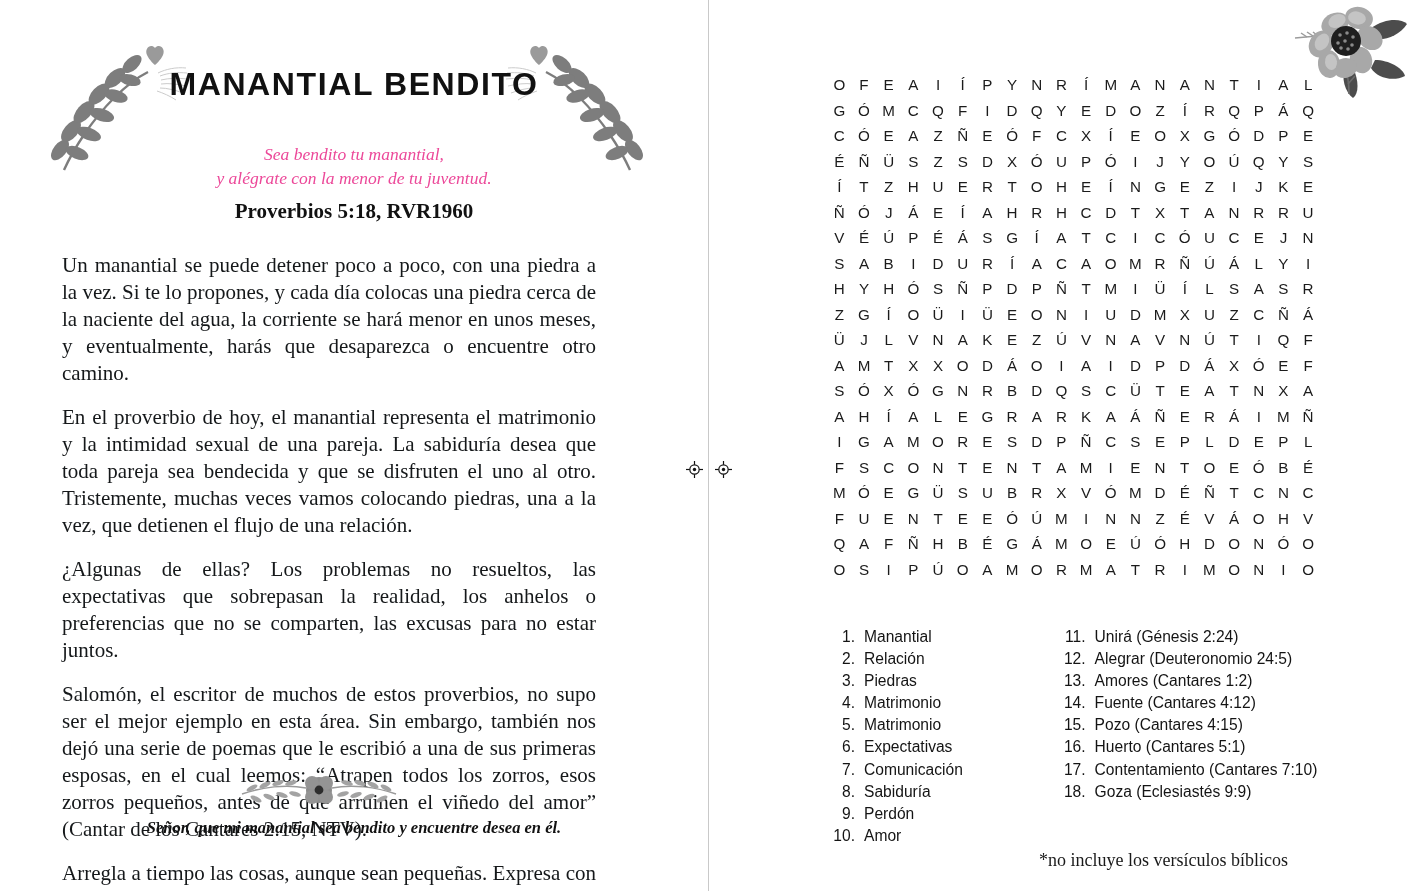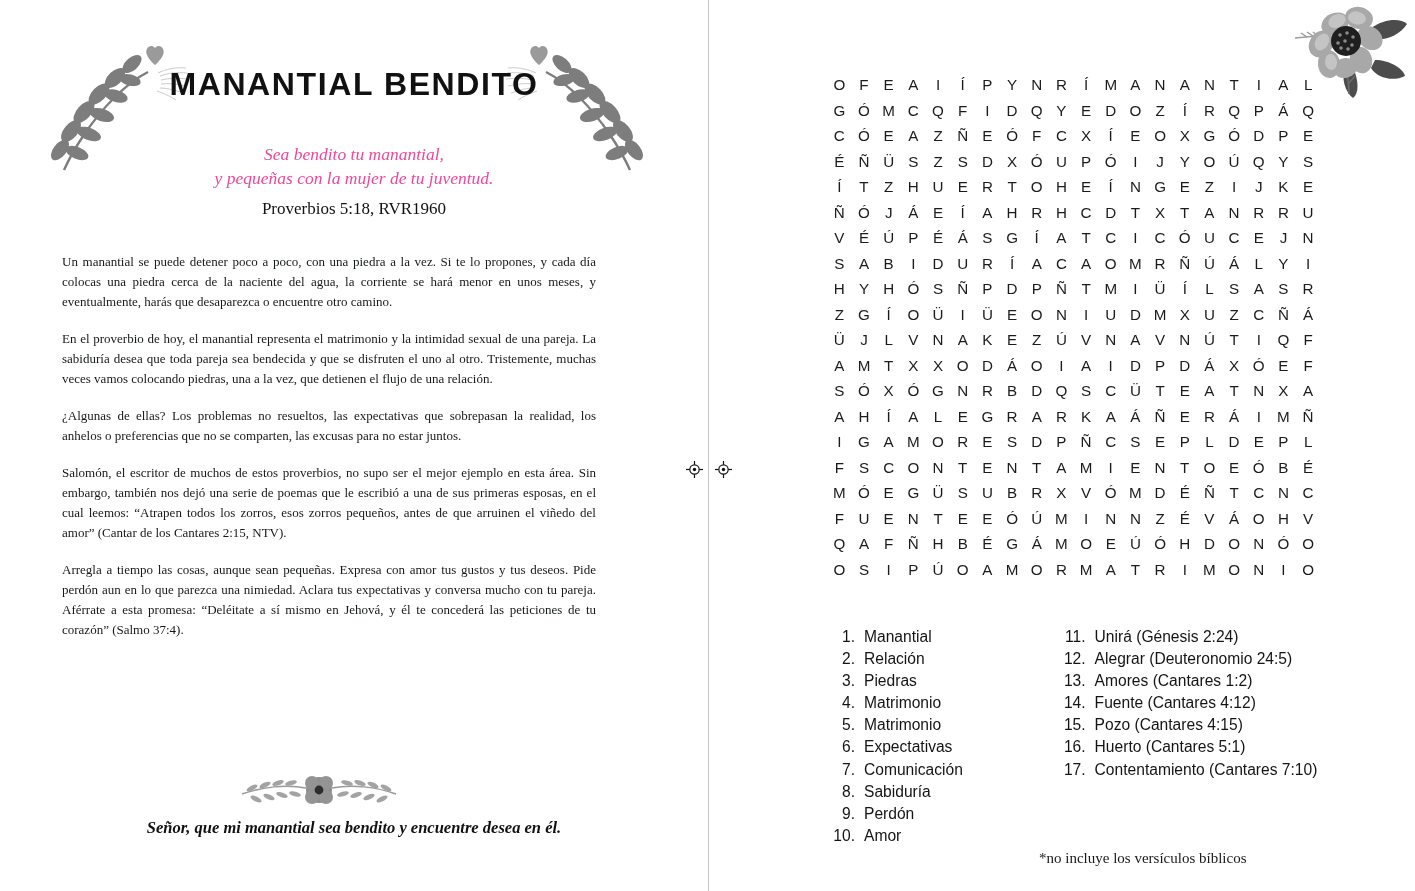--- a/index.html
+++ b/index.html
@@ -74,36 +74,36 @@
   .verse-line {
     font-family: "Liberation Serif", serif;
     font-style: italic;
     font-size: 17.5px;
     line-height: 24px;
     color: #ec4899;
   }
   #verse-ref {
     margin-top: 9px;
     font-family: "Liberation Serif", serif;
-    font-weight: normal;
-    font-size: 17px;
+    font-weight: bold;
+    font-size: 21px;
     color: #111;
   }
 
   #body-copy {
     position: absolute;
     left: 62px;
     top: 252px;
     width: 534px;
   }
   #body-copy p {
     margin: 0 0 17px 0;
     font-family: "Liberation Serif", serif;
-    font-size: 13px;
-    line-height: 20px;
+    font-size: 21px;
+    line-height: 27px;
     text-align: justify;
     color: #15181a;
     hyphens: manual;
   }
   #body-copy p:last-child { margin-bottom: 0; }
 
   #flower-divider {
     position: absolute;
     left: 234px; top: 770px;
     width: 170px; height: 40px;
@@ -177,21 +177,21 @@
     width: 28px;
     text-align: right;
     margin-right: 9px;
     flex: none;
   }
   #footnote {
     position: absolute;
     left: 330px;
     top: 850px;
     font-family: "Liberation Serif", serif;
-    font-size: 15px;
+    font-size: 18px;
     color: #1a1a1a;
   }
 </style>
 </head>
 <body>
 
 <div id="spine-divider"></div>
 <div id="reg-marks">
   <svg class="reg-mark" viewBox="0 0 20 20">
     <circle cx="10" cy="10" r="5.5" fill="none" stroke="#111" stroke-width="1.4"></circle>
@@ -262,21 +262,21 @@
       <path d="M117 56 C125 55 133 56 142 58"></path>
       <path d="M116 60 C123 60 131 62 139 65"></path>
       <path d="M113 63 C119 65 126 68 132 72"></path>
     </g>
   </svg>
 
   <div id="page-title">MANANTIAL BENDITO</div>
 
   <div id="verse-block">
     <div class="verse-line">Sea bendito tu manantial,</div>
-    <div class="verse-line">y pequeñas con la mujer de tu juventud.</div>
+    <div class="verse-line">y alégrate con la menor de tu juventud.</div>
     <div id="verse-ref">Proverbios 5:18, RVR1960</div>
   </div>
 
   <div id="body-copy">
     <p>Un manantial se puede detener poco a poco, con una piedra a la vez. Si te lo propones, y cada día colocas una piedra cerca de la naciente del agua, la corriente se hará menor en unos meses, y eventualmente, harás que desaparezca o encuentre otro camino.</p>
     <p>En el proverbio de hoy, el manantial representa el matrimonio y la intimidad sexual de una pareja. La sabiduría desea que toda pareja sea bendecida y que se disfruten el uno al otro. Tristemente, muchas veces vamos colocando piedras, una a la vez, que detienen el flujo de una relación.</p>
     <p>¿Algunas de ellas? Los problemas no resueltos, las expectativas que sobrepasan la realidad, los anhelos o preferencias que no se comparten, las excusas para no estar juntos.</p>
     <p>Salomón, el escritor de muchos de estos proverbios, no supo ser el mejor ejemplo en esta área. Sin embargo, también nos dejó una serie de poemas que le escribió a una de sus primeras esposas, en el cual leemos: “Atrapen todos los zorros, esos zorros pequeños, antes de que arruinen el viñedo del amor” (Cantar de los Cantares 2:15, NTV).</p>
     <p>Arregla a tiempo las cosas, aunque sean pequeñas. Expresa con amor tus gustos y tus deseos. Pide perdón aun en lo que parezca una nimiedad. Aclara tus expectativas y conversa mucho con tu pareja. Aférrate a esta promesa: “Deléitate a sí mismo en Jehová, y él te concederá las peticiones de tu corazón” (Salmo 37:4).</p>
   </div>
@@ -892,17 +892,21 @@
           <span>Pozo (Cantares 4:15)</span>
         </div>
         <div class="word-item">
           <span class="word-num">16.</span>
           <span>Huerto (Cantares 5:1)</span>
         </div>
         <div class="word-item">
           <span class="word-num">17.</span>
           <span>Contentamiento (Cantares 7:10)</span>
         </div>
+        <div class="word-item">
+          <span class="word-num">18.</span>
+          <span>Goza (Eclesiastés 9:9)</span>
+        </div>
       </div>
   </div>
 
   <div id="footnote">*no incluye los versículos bíblicos</div>
 </div>
 
 </body></html>

